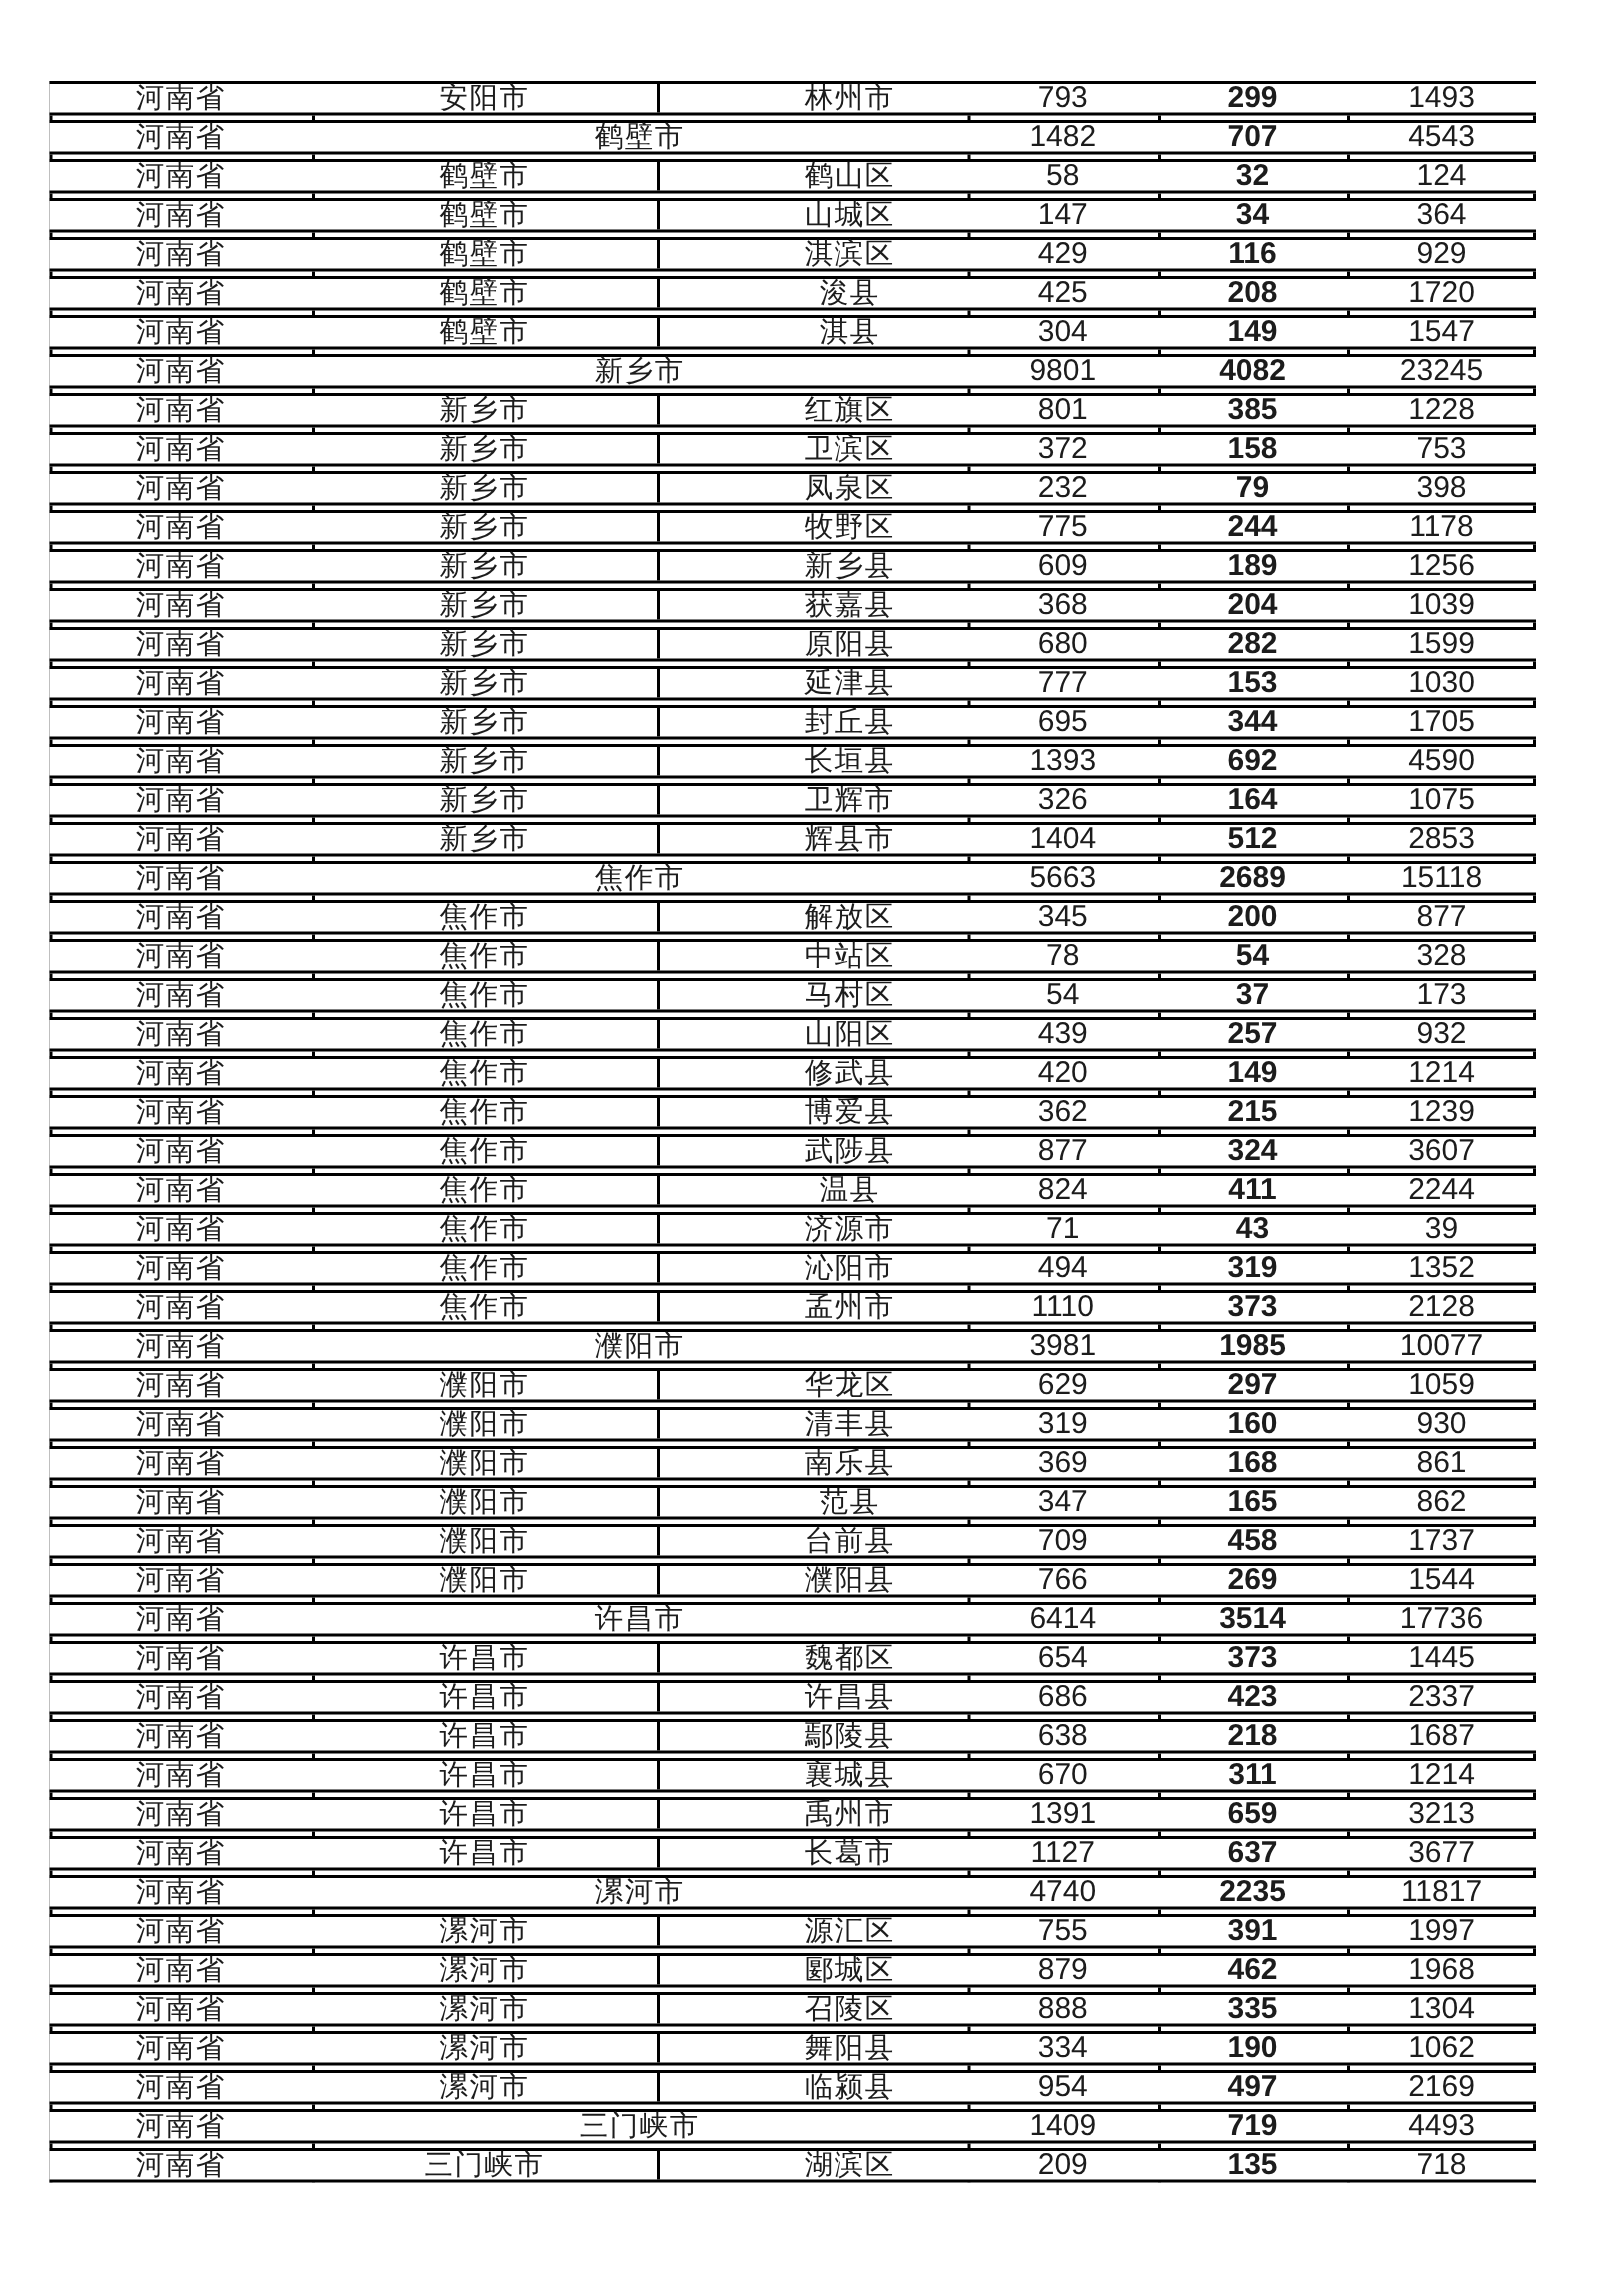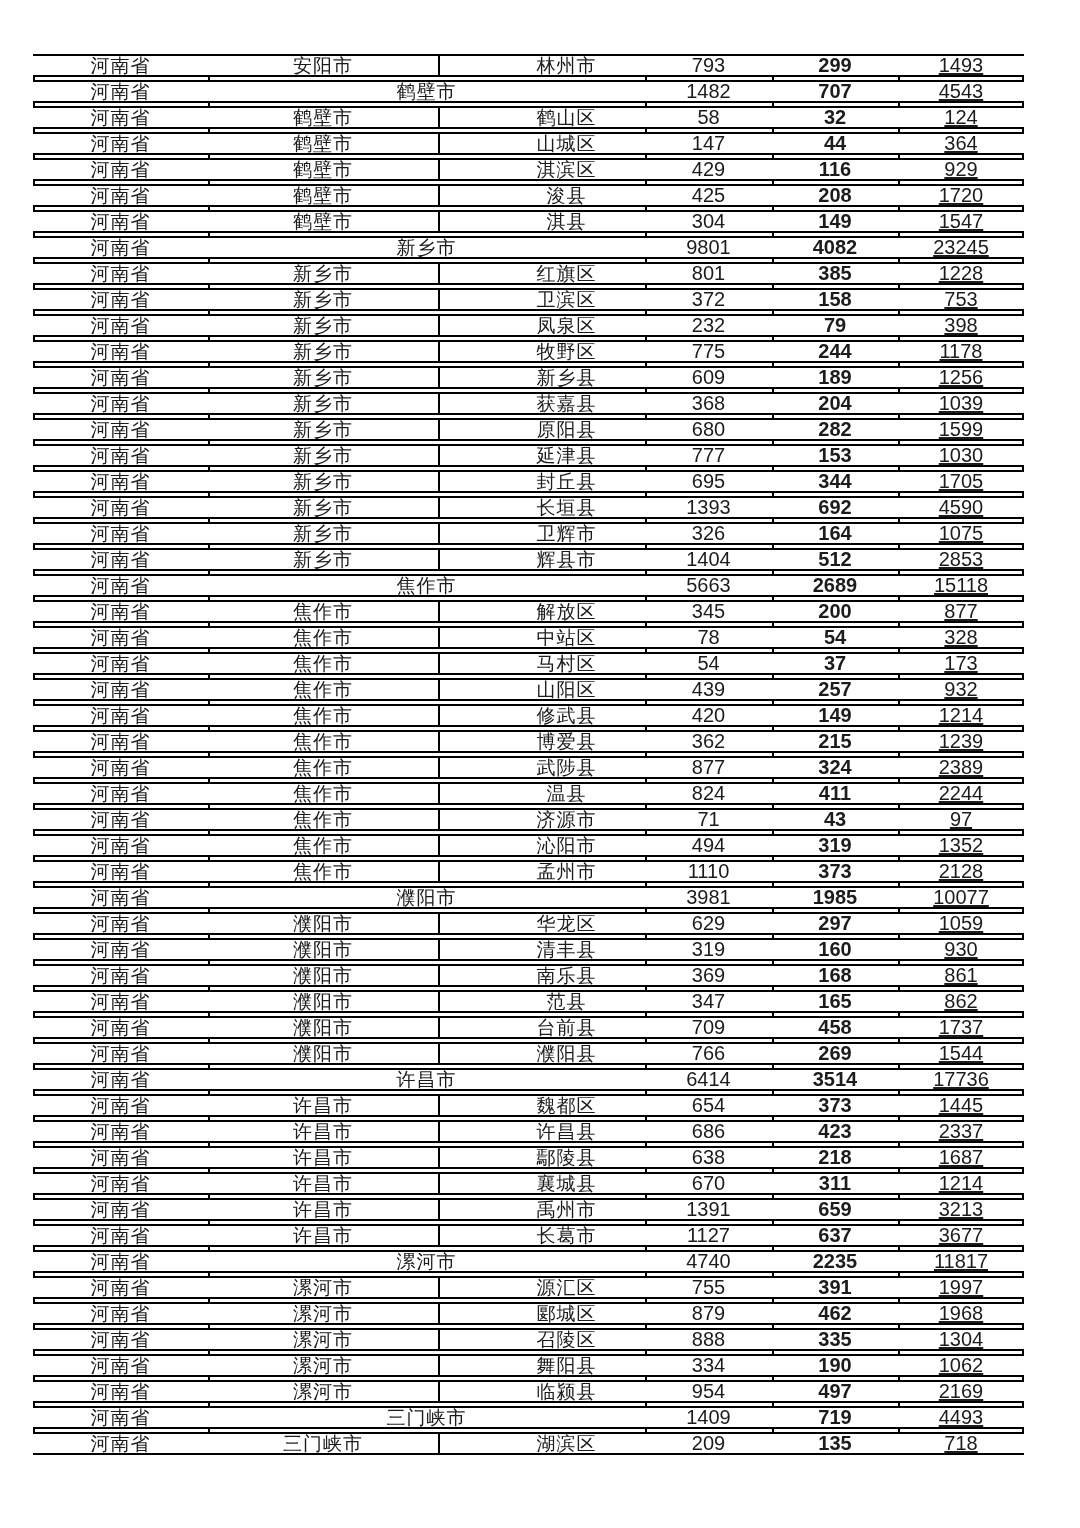--- a/index.html
+++ b/index.html
@@ -43,21 +43,21 @@
     white-space: nowrap;
     letter-spacing: 1px;
   }
   .num { font-size: 20px; letter-spacing: 0; }
   .c1 { width: 175px; }
   .c2 { width: 232px; border-right: 2px solid #000000; }
   .c3 { width: 205px; padding-left: 48px; }
   .cm { width: 437px; }
   .c4 { width: 127px; }
   .c5 { width: 126px; font-weight: bold; }
-  .c6 { width: 126px; text-decoration: underline; }
+  .c6 { width: 126px; }
 </style>
 </head>
 <body>
 
 <div class="table-wrap">
   <div class="vline vl0"></div>
   <div class="vline vl1"></div>
   <div class="vline vl2"></div>
   <div class="vline vl3"></div>
   <div class="vline vl4"></div>
@@ -84,21 +84,21 @@
         <div class="cell c3">鹤山区</div>
         <div class="cell c4 num">58</div>
         <div class="cell c5 num">32</div>
         <div class="cell c6 num">124</div>
       </div>
       <div class="row">
         <div class="cell c1">河南省</div>
         <div class="cell c2">鹤壁市</div>
         <div class="cell c3">山城区</div>
         <div class="cell c4 num">147</div>
-        <div class="cell c5 num">44</div>
+        <div class="cell c5 num">34</div>
         <div class="cell c6 num">364</div>
       </div>
       <div class="row">
         <div class="cell c1">河南省</div>
         <div class="cell c2">鹤壁市</div>
         <div class="cell c3">淇滨区</div>
         <div class="cell c4 num">429</div>
         <div class="cell c5 num">116</div>
         <div class="cell c6 num">929</div>
       </div>
@@ -275,37 +275,37 @@
         <div class="cell c4 num">362</div>
         <div class="cell c5 num">215</div>
         <div class="cell c6 num">1239</div>
       </div>
       <div class="row">
         <div class="cell c1">河南省</div>
         <div class="cell c2">焦作市</div>
         <div class="cell c3">武陟县</div>
         <div class="cell c4 num">877</div>
         <div class="cell c5 num">324</div>
-        <div class="cell c6 num">2389</div>
+        <div class="cell c6 num">3607</div>
       </div>
       <div class="row">
         <div class="cell c1">河南省</div>
         <div class="cell c2">焦作市</div>
         <div class="cell c3">温县</div>
         <div class="cell c4 num">824</div>
         <div class="cell c5 num">411</div>
         <div class="cell c6 num">2244</div>
       </div>
       <div class="row">
         <div class="cell c1">河南省</div>
         <div class="cell c2">焦作市</div>
         <div class="cell c3">济源市</div>
         <div class="cell c4 num">71</div>
         <div class="cell c5 num">43</div>
-        <div class="cell c6 num">97</div>
+        <div class="cell c6 num">39</div>
       </div>
       <div class="row">
         <div class="cell c1">河南省</div>
         <div class="cell c2">焦作市</div>
         <div class="cell c3">沁阳市</div>
         <div class="cell c4 num">494</div>
         <div class="cell c5 num">319</div>
         <div class="cell c6 num">1352</div>
       </div>
       <div class="row">

